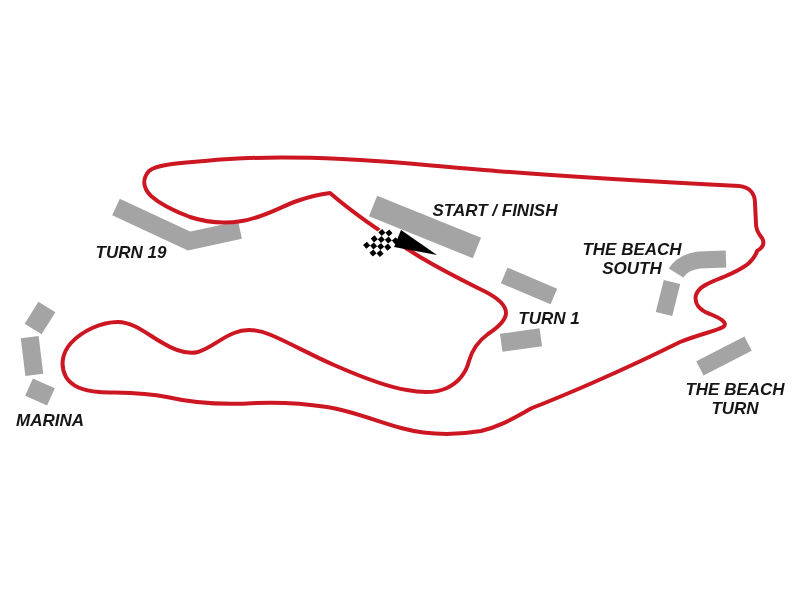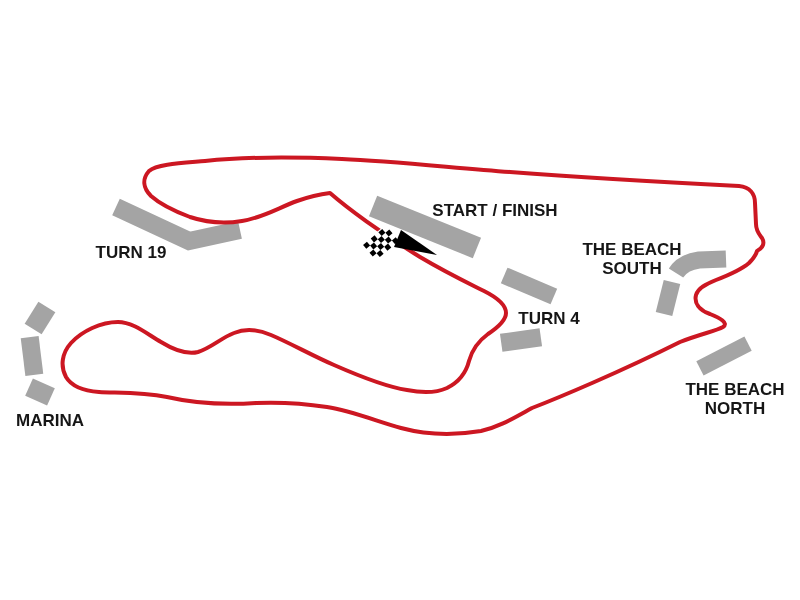--- a/index.html
+++ b/index.html
@@ -45,20 +45,21 @@
   .map-label {
     position: absolute;
     transform: translate(-50%, -50%);
     color: var(--label-black, #161616);
     font-weight: 700;
     font-size: 17px;
     line-height: 19px;
     white-space: nowrap;
     text-align: center;
     letter-spacing: 0px;
+    font-style: italic;
   }
 </style>
 </head>
 <body>
 
 <div id="stage">
 
   <svg width="800" height="600" viewBox="0 0 800 600">
 
     <path class="stand-band" stroke-width="18" d="M 116,207 L 189,241 L 240,230"></path>
@@ -153,26 +154,26 @@
       <rect class="flag-cell" x="10" y="5" width="5" height="5"></rect>
     </g>
 
     <polygon class="dir-arrow" points="437,255 401,230 394,247"></polygon>
   </svg>
 
   <div class="map-label" style="left:495px; top:210px;">START / FINISH</div>
 
   <div class="map-label" style="left:131px; top:252px;">TURN 19</div>
 
-  <div class="map-label" style="left:549px; top:318px;">TURN 4</div>
+  <div class="map-label" style="left:549px; top:318px;">TURN 1</div>
 
   <div class="map-label" style="left:632px; top:259px;">
     <div>THE BEACH</div>
     <div>SOUTH</div>
   </div>
 
   <div class="map-label" style="left:735px; top:399px;">
     <div>THE BEACH</div>
-    <div>NORTH</div>
+    <div>TURN</div>
   </div>
 
   <div class="map-label" style="left:50px; top:420px;">MARINA</div>
 </div>
 
 </body></html>

